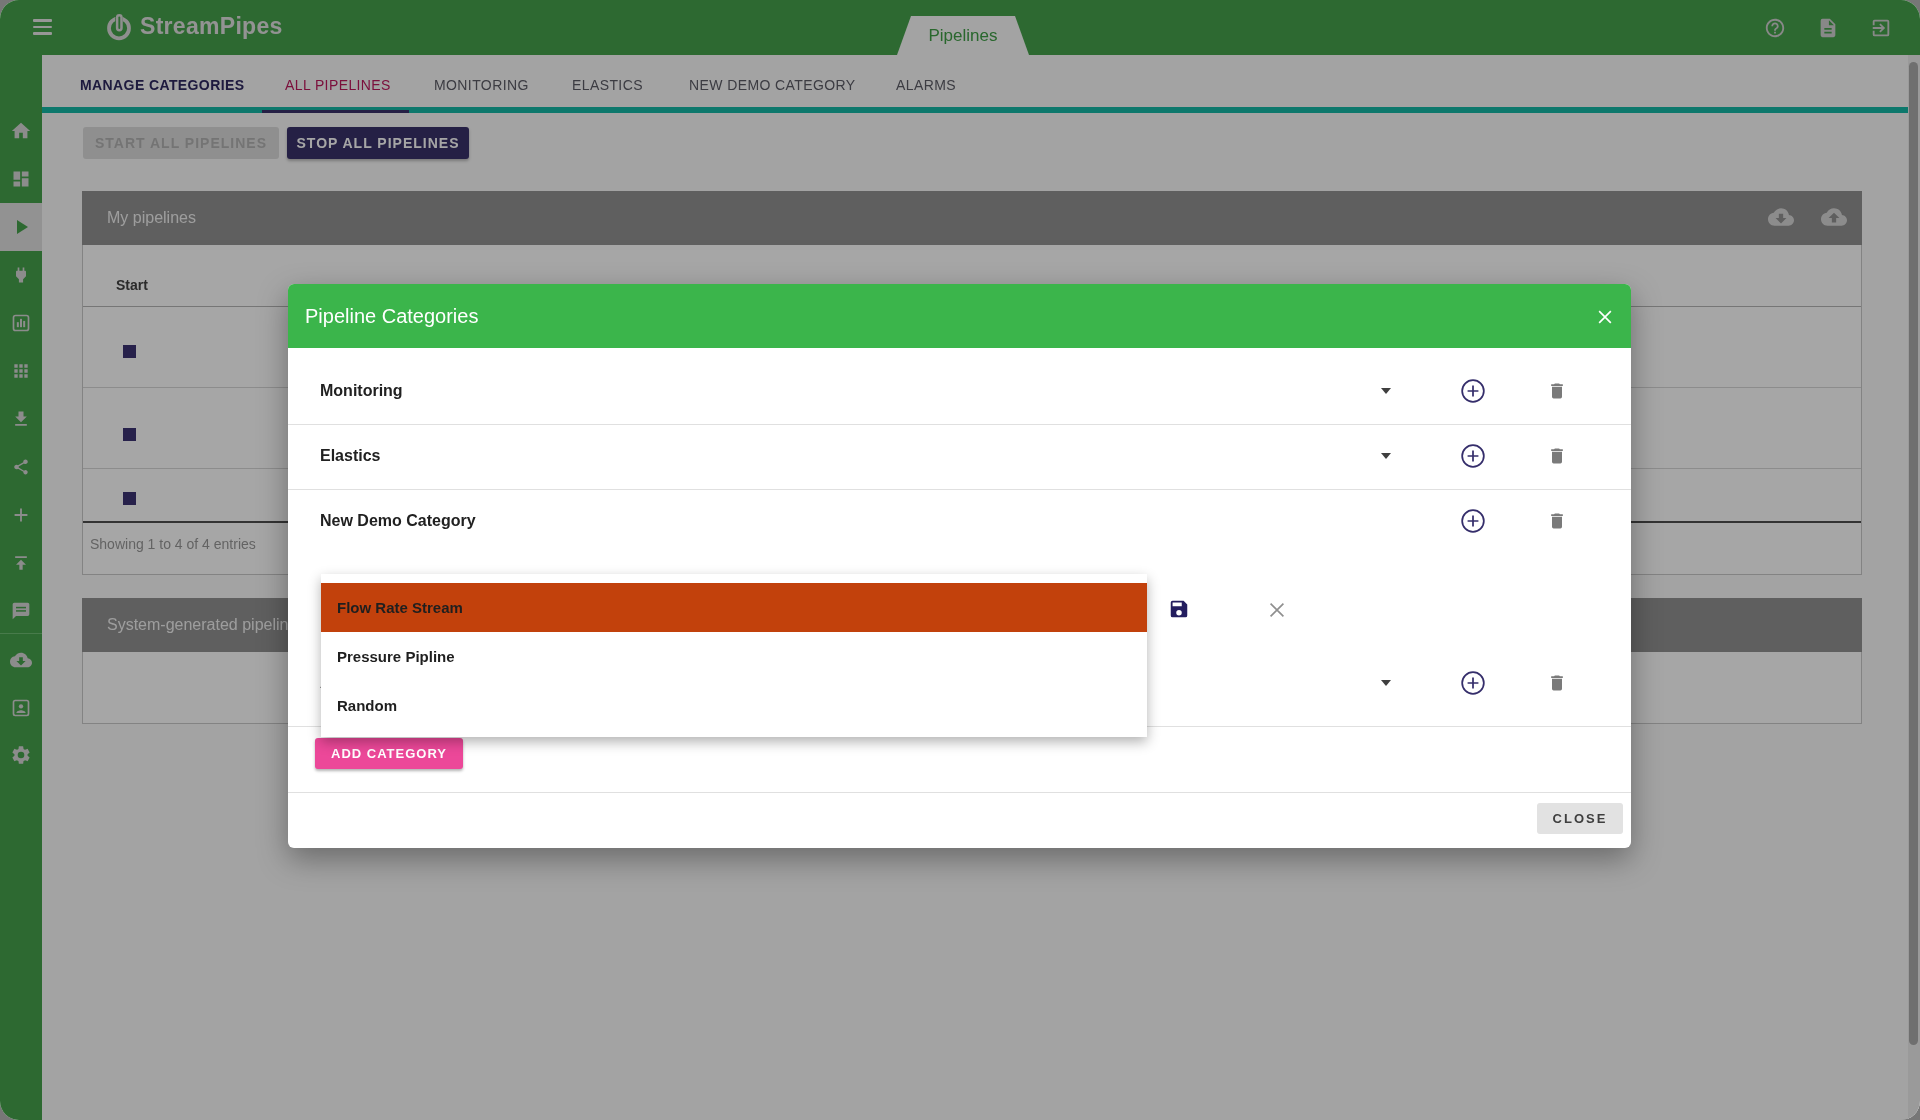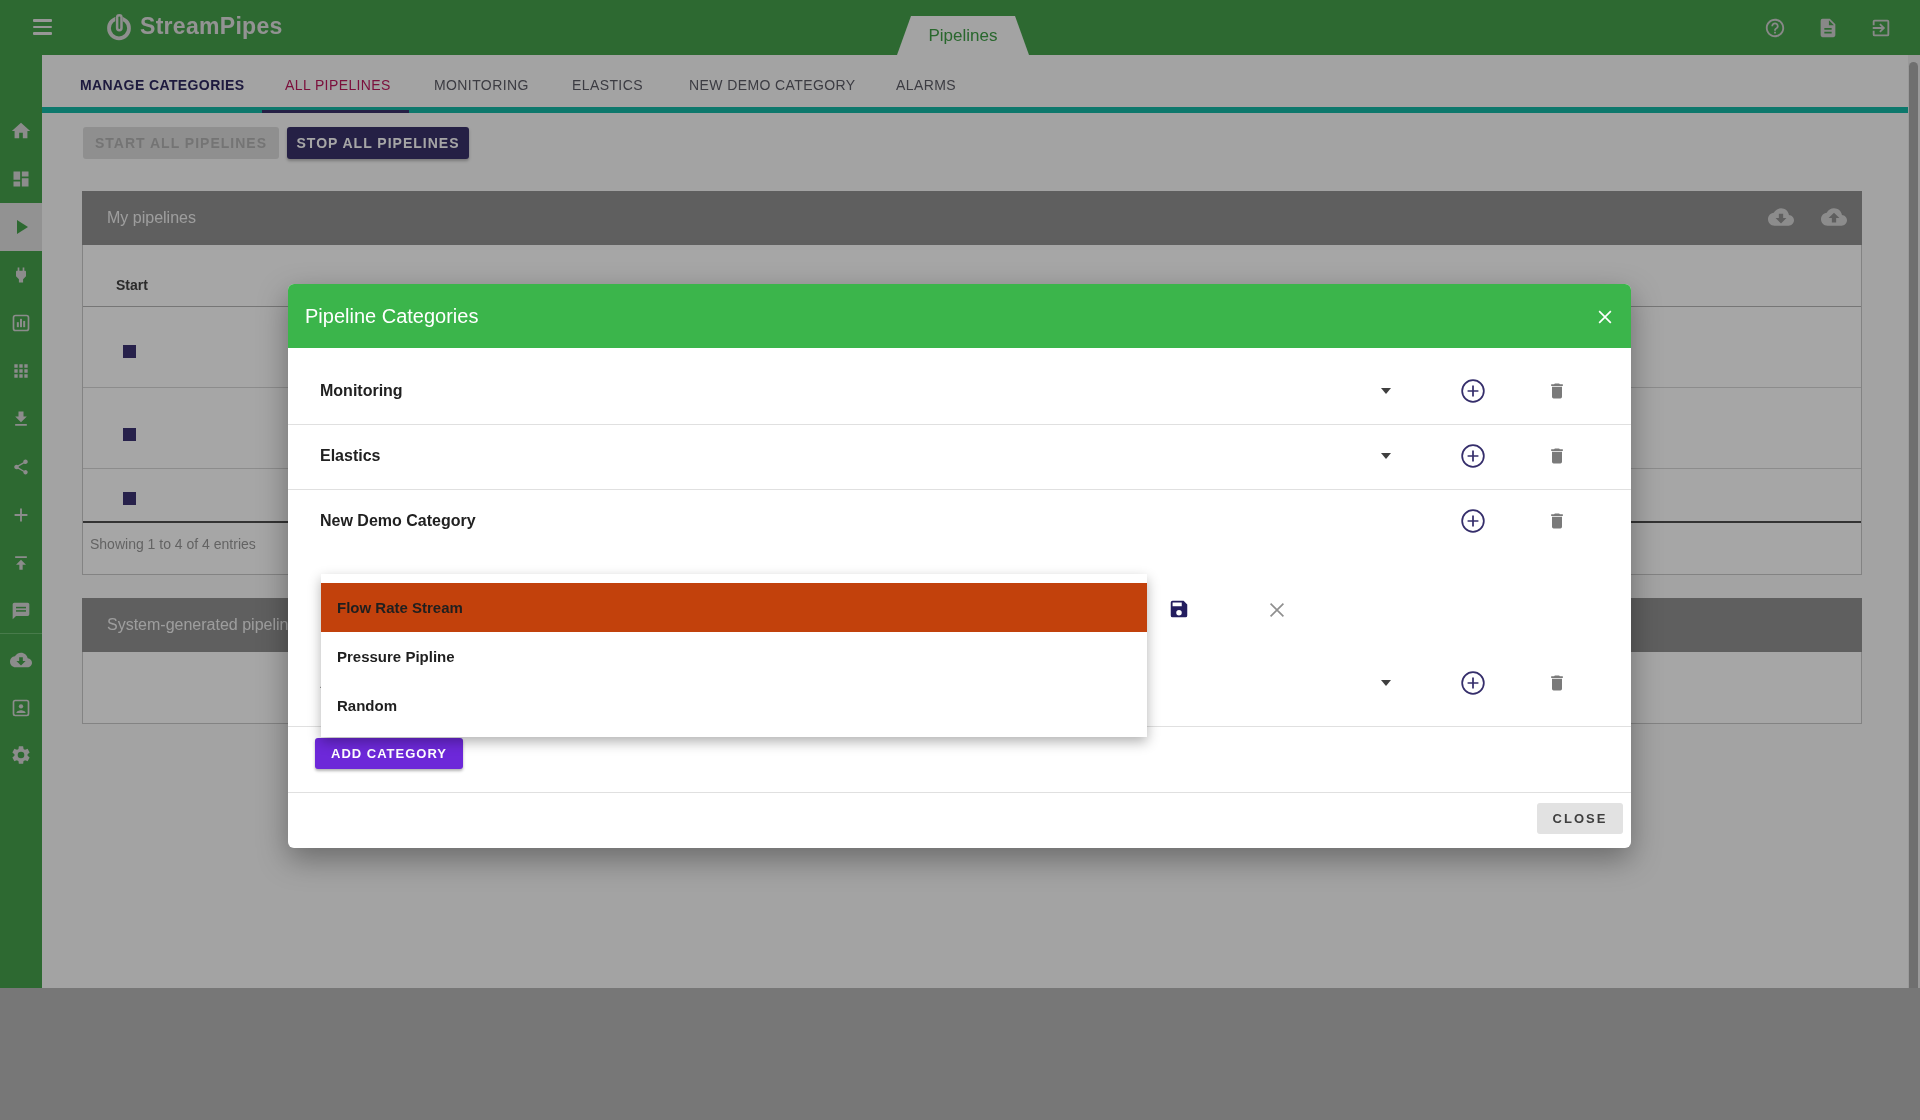--- a/index.html
+++ b/index.html
@@ -1,18 +1,18 @@
 <!DOCTYPE html>
 <html><head>
 <meta charset="utf-8">
 <style>
   * { box-sizing: border-box; }
   html,body { margin:0; padding:0; }
   body { font-family: "Liberation Sans", sans-serif; background:#777; }
-  #screen { position:relative; width:1920px; height:988px; overflow:hidden; background:#fafafa; }
+  #screen { position:relative; width:1920px; height:1120px; overflow:hidden; background:#fafafa;border-radius:19px; }
   .abs { position:absolute; }
 
   
   #topbar { left:0; top:0; width:1920px; height:55px; background:#46a24c; z-index:5; }
   #hamburger { left:33px; top:19px; width:19px; height:16px; cursor:pointer; }
   #hamburger span { display:block; height:2.5px; background:#e8e8e8; margin-bottom:4px; border-radius:1px; }
   #logo { left:104px; top:10px; color:#dcdcdc; }
   #app-title { left:140px; top:13px; font-size:23px; font-weight:bold; color:#e2e2e2; letter-spacing:0.3px; }
   .topbar-icon { top:17px; color:#d2d2d2; cursor:pointer; }
   #pipelines-tab { left:897px; top:16px; width:132px; height:39px; background:#fafafa;
@@ -60,21 +60,21 @@
   #modal { left:288px; top:284px; width:1343px; height:564px; background:#ffffff; border-radius:6px;
            box-shadow:0 11px 30px rgba(0,0,0,.35); z-index:60; }
   #modal-header { position:absolute; left:0; top:0; width:100%; height:64px; background:#3bb54b; border-radius:6px 6px 0 0; }
   #modal-title { position:absolute; left:17px; top:21px; color:#ffffff; font-size:20px; }
   #modal-close { position:absolute; left:1307px; top:23px; width:20px; height:20px; color:#ffffff; cursor:pointer; }
   .cat-label { position:absolute; left:32px; font-size:16px; font-weight:bold; color:#212121; }
   .mdivider { position:absolute; left:0; width:100%; height:1px; background:#e0e0e0; }
   .caret { position:absolute; width:0; height:0; border-left:5px solid transparent; border-right:5px solid transparent; border-top:6px solid #3f3f3f; cursor:pointer; }
   .plus-icon { position:absolute; color:#352e6b; cursor:pointer; }
   .trash-icon { position:absolute; color:#7a7a7a; cursor:pointer; }
-  #btn-add { left:27px; top:454px; width:148px; height:31px; background:#6d28d9; color:#fff; font-size:13px; box-shadow:0 2px 3px rgba(0,0,0,.3); }
+  #btn-add { left:27px; top:454px; width:148px; height:31px; background:#ec4899; color:#fff; font-size:13px; box-shadow:0 2px 3px rgba(0,0,0,.3); }
   #modal-footer-divider { top:508px; }
   #btn-close { left:1249px; top:519px; width:86px; height:31px; background:#e2e2e2; color:#3f3f3f; font-size:13px; letter-spacing:2px; }
 
   
   #dropdown { left:321px; top:574px; width:826px; height:163px; background:#ffffff;
               box-shadow:0 5px 12px rgba(0,0,0,.3); z-index:70; }
   .dd-option { position:absolute; left:0; width:100%; height:49px; display:flex; align-items:center;
                padding-left:16px; font-size:15px; font-weight:bold; color:#1f1f1f; cursor:pointer; }
   .dd-option.highlight { background:#c2410c; }
 </style>

